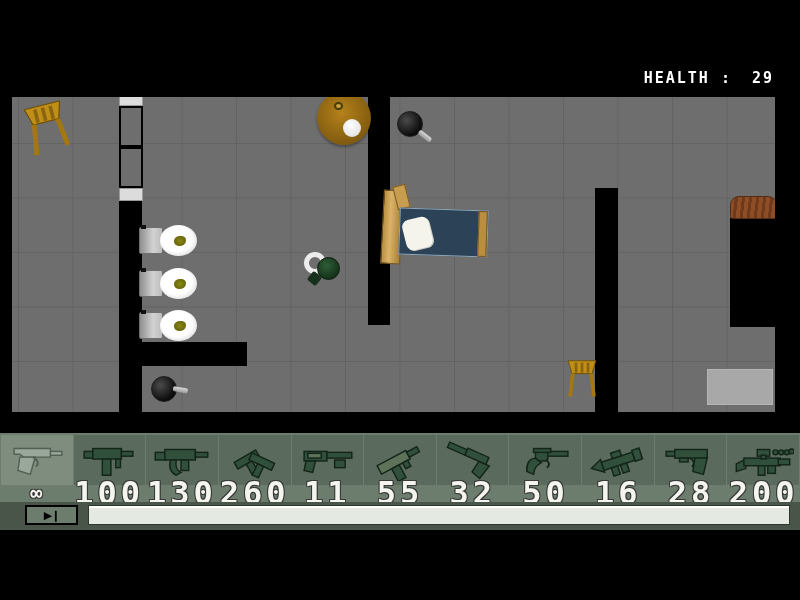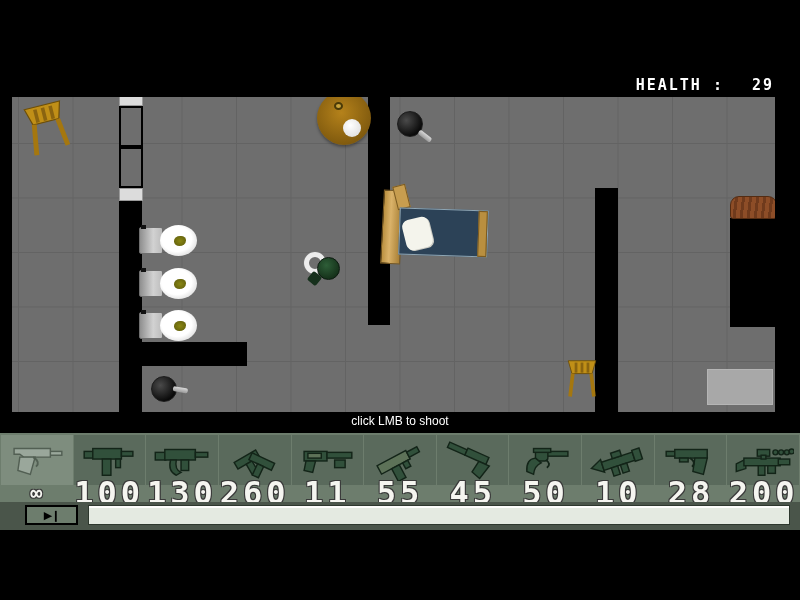--- a/index.html
+++ b/index.html
@@ -1,19 +1,19 @@
 <!DOCTYPE html>
 <html style="--floor: #6e6e6e; --grid: #636363; --wall: #000000; --bar_bg: #6d7d6d; --slot_bg: #5a6a5c; --slot_sel_bg: #7e8d7e; --strip_bg: #4a554a; --bed_blue: #2c4257; --health_text: #ffffff; --hint_text: #ffffff; --ammo_text: #f5f5f0;"><head>
 <meta charset="utf-8">
 <style>
   html,body{margin:0;padding:0;background:#000;width:800px;height:600px;overflow:hidden}
   .stage{position:relative;width:800px;height:600px;background:#000;font-family:"DejaVu Sans Mono",monospace}
 
   
-  .health{position:absolute;top:76px;right:26px;display:flex;gap:28px;color:var(--health_text,#fff);
+  .health{position:absolute;top:69px;right:26px;display:flex;gap:20px;color:var(--health_text,#fff);
     font-size:15px;font-weight:bold;letter-spacing:2px;font-family:"DejaVu Sans Mono",monospace}
   .hint{position:absolute;left:0;top:414px;width:100%;text-align:center;
     font-family:"Liberation Sans",sans-serif;font-size:12px;color:var(--hint_text,#fff)}
 
   
   .floor{position:absolute;left:12px;top:97px;width:763px;height:315px;
     background-color:var(--floor,#6e6e6e);
     background-image:linear-gradient(to right,var(--grid,#636363) 1px,transparent 1px),
                      linear-gradient(to bottom,var(--grid,#636363) 1px,transparent 1px);
     background-size:54.5px 54.5px;background-position:6px 46px;overflow:hidden}
@@ -192,21 +192,20 @@
         <path d="M10 17 L7 42" stroke="#a5770f" stroke-width="4" fill="none"></path>
         <path d="M30 17 L33 42" stroke="#a5770f" stroke-width="4" fill="none"></path>
       </svg>
     </div>
 
     <div class="ring"></div>
     <div class="pbody"></div>
     <div class="phand"></div>
   </div>
 
-  <div class="hint">click LMB to shoot</div>
 
   <div class="weaponbar">
     <div class="slots" id="slots">
         <div class="slot sel">
           <svg viewBox="0 0 64 44">
             <rect x="44" y="13" width="14" height="4"></rect>
             <path d="M8 10 L46 10 L46 19 L18 19 L14 16 L8 16 Z"></path>
             <path d="M14 19 L30 19 L25 37 L12 33 Z"></path>
             <path d="M28 19 q8 5 3 10" style="fill:none;stroke-width:2"></path>
           </svg>
@@ -315,23 +314,23 @@
           </svg>
         </div>
       </div>
     <div class="ammo-row" id="ammo-row">
         <div class="ammo inf">∞</div>
         <div class="ammo">100</div>
         <div class="ammo">130</div>
         <div class="ammo">260</div>
         <div class="ammo">11</div>
         <div class="ammo">55</div>
-        <div class="ammo">45</div>
+        <div class="ammo">32</div>
         <div class="ammo">50</div>
-        <div class="ammo">10</div>
+        <div class="ammo">16</div>
         <div class="ammo">28</div>
         <div class="ammo">200</div>
       </div>
   </div>
 
   <div class="transport">
     <div class="t-btn">
       <span>▶❙</span>
     </div>
     <div class="t-track"></div>

